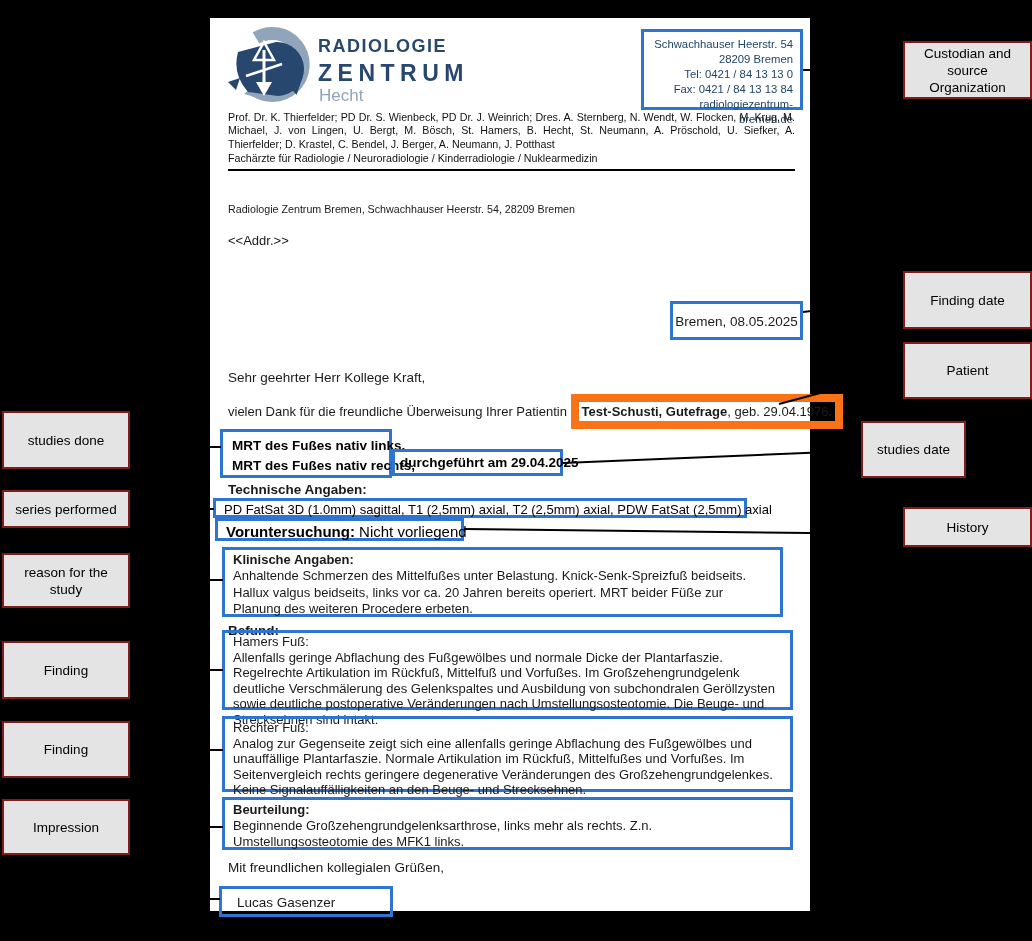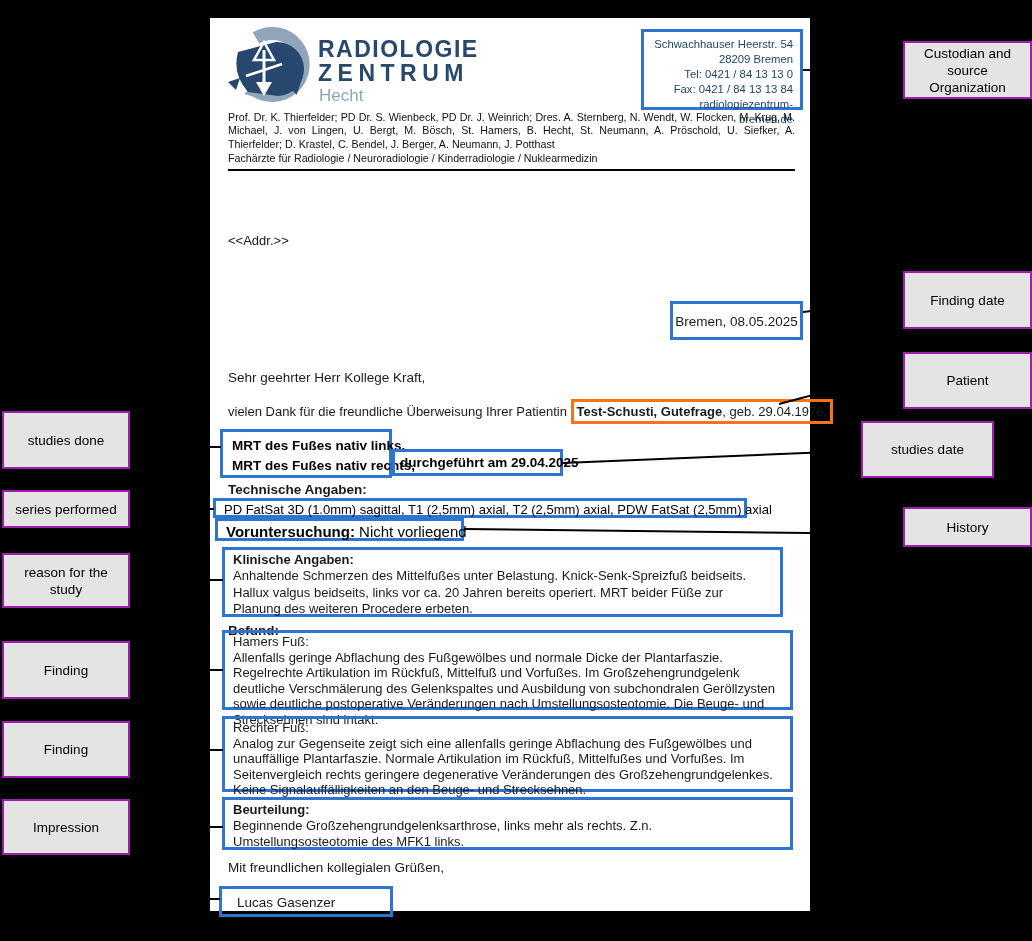--- a/index.html
+++ b/index.html
@@ -5,23 +5,23 @@
   html,body{margin:0;padding:0;background:#000;}
   #canvas{position:relative;width:1032px;height:941px;background:#000;overflow:hidden;
           font-family:"Liberation Sans","DejaVu Sans",sans-serif;}
   
   #page{position:absolute;left:210px;top:18px;width:600px;height:893px;background:#fff;}
   .t{position:absolute;color:#1a1a1a;font-size:13px;white-space:nowrap;}
   .small{font-size:10.7px;line-height:13.3px;}
   .b{font-weight:bold;}
   
   .bb{position:absolute;border:3px solid #2e75d2;box-sizing:border-box;background:transparent;}
-  .hl{border:3px solid #f97316;padding:2px 3px;}
+  .hl{border:8px solid #f97316;padding:2px 3px;}
   
-  .lab{position:absolute;background:#e4e4e4;border:2px solid #a21caf;box-sizing:border-box;
+  .lab{position:absolute;background:#e4e4e4;border:2px solid #7f1d1d;box-sizing:border-box;
        display:flex;align-items:center;justify-content:center;text-align:center;
        font-size:13.5px;color:#000;padding:4px;line-height:17px;z-index:6;}
   #lines{position:absolute;left:0;top:0;z-index:5;pointer-events:none;}
   
   .navy{color:#27476e;}
   .steel{color:#90a5ba;}
   #contactBox{position:absolute;left:431px;top:11px;width:162px;height:81px;
               border:3px solid #2e75d2;box-sizing:border-box;padding:5px 7px;
               text-align:right;font-size:11.3px;line-height:15px;color:#1f4468;}
   #physicians{position:absolute;left:18px;top:93px;width:567px;text-align:justify;
@@ -57,36 +57,37 @@
       <path d="M30 12 A31 31 0 1 1 26 62" fill="none" stroke="#90a5ba" stroke-width="13"></path>
       <polygon points="34,54 40,74 18,68" fill="#90a5ba"></polygon>
       <path d="M12 26 L50 16 A27 27 0 0 1 52 70 L22 66 Q6 48 12 26 Z" fill="#27476e"></path>
       <line x1="38" y1="24" x2="38" y2="62" stroke="#fff" stroke-width="3"></line>
       <polygon points="38,16 28,34 48,34" fill="none" stroke="#fff" stroke-width="2.5"></polygon>
       <polygon points="38,70 30,56 46,56" fill="#fff"></polygon>
       <line x1="20" y1="50" x2="56" y2="38" stroke="#fff" stroke-width="2.5"></line>
       <polygon points="2,56 14,52 10,64" fill="#27476e"></polygon>
       <polygon points="62,58 74,54 70,66" fill="none" stroke="#27476e" stroke-width="3"></polygon>
     </svg>
-    <div class="t b navy" style="left:108px;top:18px;font-size:23px;letter-spacing:1.5px;">RADIOLOGIE</div>
+    <div class="t b navy" style="left:108px;top:18px;font-size:18px;letter-spacing:1.5px;">RADIOLOGIE</div>
     <div class="t b navy" style="left:108px;top:42px;font-size:23px;letter-spacing:5.5px;">ZENTRUM</div>
     <div class="t steel" style="left:109px;top:68px;font-size:17px;">Hecht</div>
 
     <div id="contactBox">
       <div>Schwachhauser Heerstr. 54</div>
       <div>28209 Bremen</div>
       <div>Tel: 0421 / 84 13 13 0</div>
       <div>Fax: 0421 / 84 13 13 84</div>
       <div>radiologiezentrum-bremen.de</div>
     </div>
 
     <div id="physicians">Prof. Dr. K. Thierfelder; PD Dr. S. Wienbeck, PD Dr. J. Weinrich; Dres. A. Sternberg, N. Wendt, W. Flocken, M. Krug, M. Michael, J. von Lingen, U. Bergt, M. Bösch, St. Hamers, B. Hecht, St. Neumann, A. Pröschold, U. Siefker, A. Thierfelder; D. Krastel, C. Bendel, J. Berger, A. Neumann, J. Potthast</div>
     <div id="specialties">Fachärzte für Radiologie / Neuroradiologie / Kinderradiologie / Nuklearmedizin</div>
     <div id="rule"></div>
 
+    <div class="t small" style="left:18px;top:185px;">Radiologie Zentrum Bremen, Schwachhauser Heerstr. 54, 28209 Bremen</div>
     <div class="t" style="left:18px;top:215px;">&lt;&lt;Addr.&gt;&gt;</div>
 
     <div class="bb" id="dateBox">
       <span>Bremen, 08.05.2025</span>
     </div>
 
     <div class="t" style="left:18px;top:352px;font-size:13.5px;">Sehr geehrter Herr Kollege Kraft,</div>
     <div class="t" style="left:18px;top:386px;">
       <span>vielen Dank für die freundliche Überweisung Ihrer Patientin </span><span class="hl"><span class="b">Test-Schusti, Gutefrage</span><span>, geb. 29.04.1976.</span></span>
     </div>
@@ -153,17 +154,17 @@
 
   <div class="lab" style="left:2px;top:411px;width:128px;height:58px;">studies done</div>
   <div class="lab" style="left:2px;top:490px;width:128px;height:38px;">series performed</div>
   <div class="lab" style="left:2px;top:553px;width:128px;height:55px;">reason for the study</div>
   <div class="lab" style="left:2px;top:641px;width:128px;height:58px;">Finding</div>
   <div class="lab" style="left:2px;top:721px;width:128px;height:57px;">Finding</div>
   <div class="lab" style="left:2px;top:799px;width:128px;height:56px;">Impression</div>
 
   <div class="lab" style="left:903px;top:41px;width:129px;height:58px;">Custodian and source Organization</div>
   <div class="lab" style="left:903px;top:271px;width:129px;height:58px;">Finding date</div>
-  <div class="lab" style="left:903px;top:352px;width:129px;height:57px;">Patient</div>
-  <div class="lab" style="left:861px;top:421px;width:133px;height:57px;">studies date</div>
+  <div class="lab" style="left:903px;top:342px;width:129px;height:57px;">Patient</div>
+  <div class="lab" style="left:861px;top:421px;width:105px;height:57px;">studies date</div>
   <div class="lab" style="left:903px;top:507px;width:129px;height:40px;">History</div>
 
 </div>
 
 </body></html>

